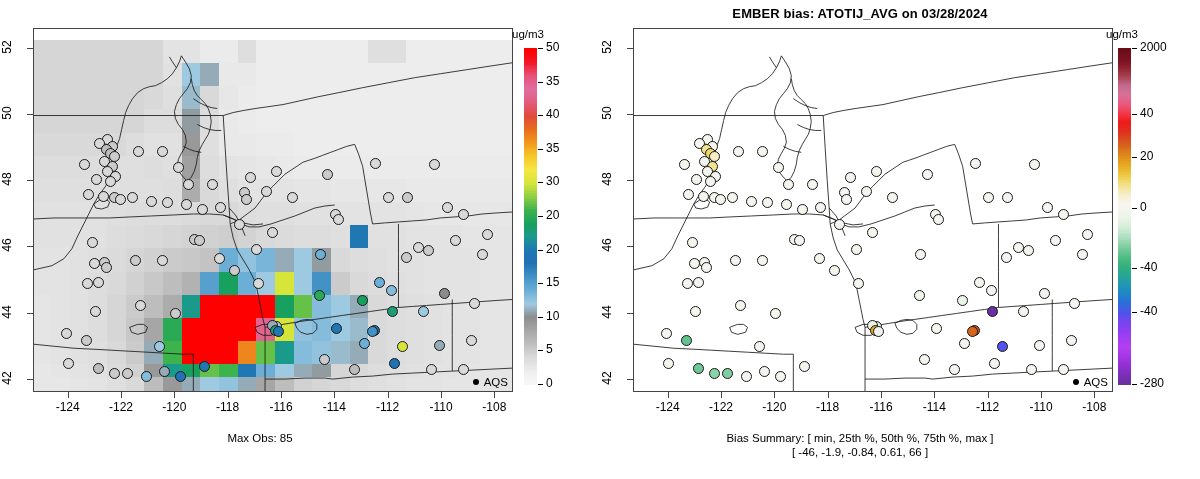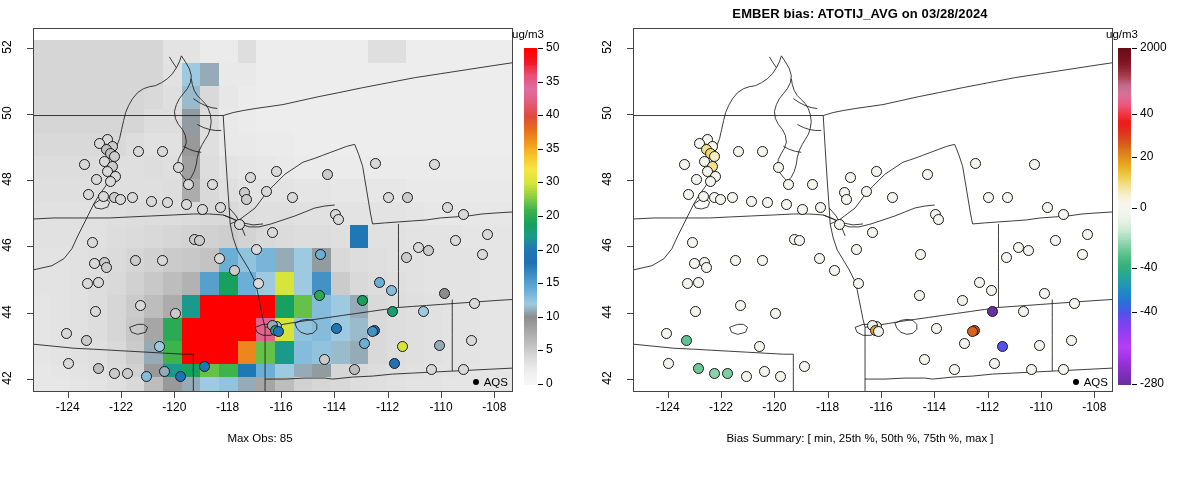--- a/index.html
+++ b/index.html
@@ -1030,20 +1030,21 @@
       <div class="ylab" style="top: 238.4px;">46</div>
       <div class="ytick" style="top: 180.218px;"></div>
       <div class="ylab" style="top: 172.218px;">48</div>
       <div class="ytick" style="top: 114.036px;"></div>
       <div class="ylab" style="top: 106.036px;">50</div>
       <div class="ytick" style="top: 47.8545px;"></div>
       <div class="ylab" style="top: 39.8545px;">52</div>
     </div>
   <div class="caption">
     <div>Bias Summary: [ min, 25th %, 50th %, 75th %, max ]</div>
+    <div>[ -46,  -1.9,  -0.84,  0.61,  66 ]</div>
   </div>
   <div class="cbwrap" id="cb-right" style="left:518px">
       <div class="cbunit" style="left: -12px; top: 0px;">ug/m3</div>
       <div class="cbbar" style="left: 0px; top: 20px; height: 336px;"></div>
       <div class="cbseg" style="top: 354.024px; height: 2.67647px; background: rgb(106, 47, 160);"></div>
       <div class="cbseg" style="top: 352.047px; height: 2.67647px; background: rgb(110, 47, 165);"></div>
       <div class="cbseg" style="top: 350.071px; height: 2.67647px; background: rgb(114, 47, 171);"></div>
       <div class="cbseg" style="top: 348.094px; height: 2.67647px; background: rgb(118, 47, 176);"></div>
       <div class="cbseg" style="top: 346.118px; height: 2.67647px; background: rgb(123, 47, 181);"></div>
       <div class="cbseg" style="top: 344.141px; height: 2.67647px; background: rgb(127, 47, 186);"></div>

